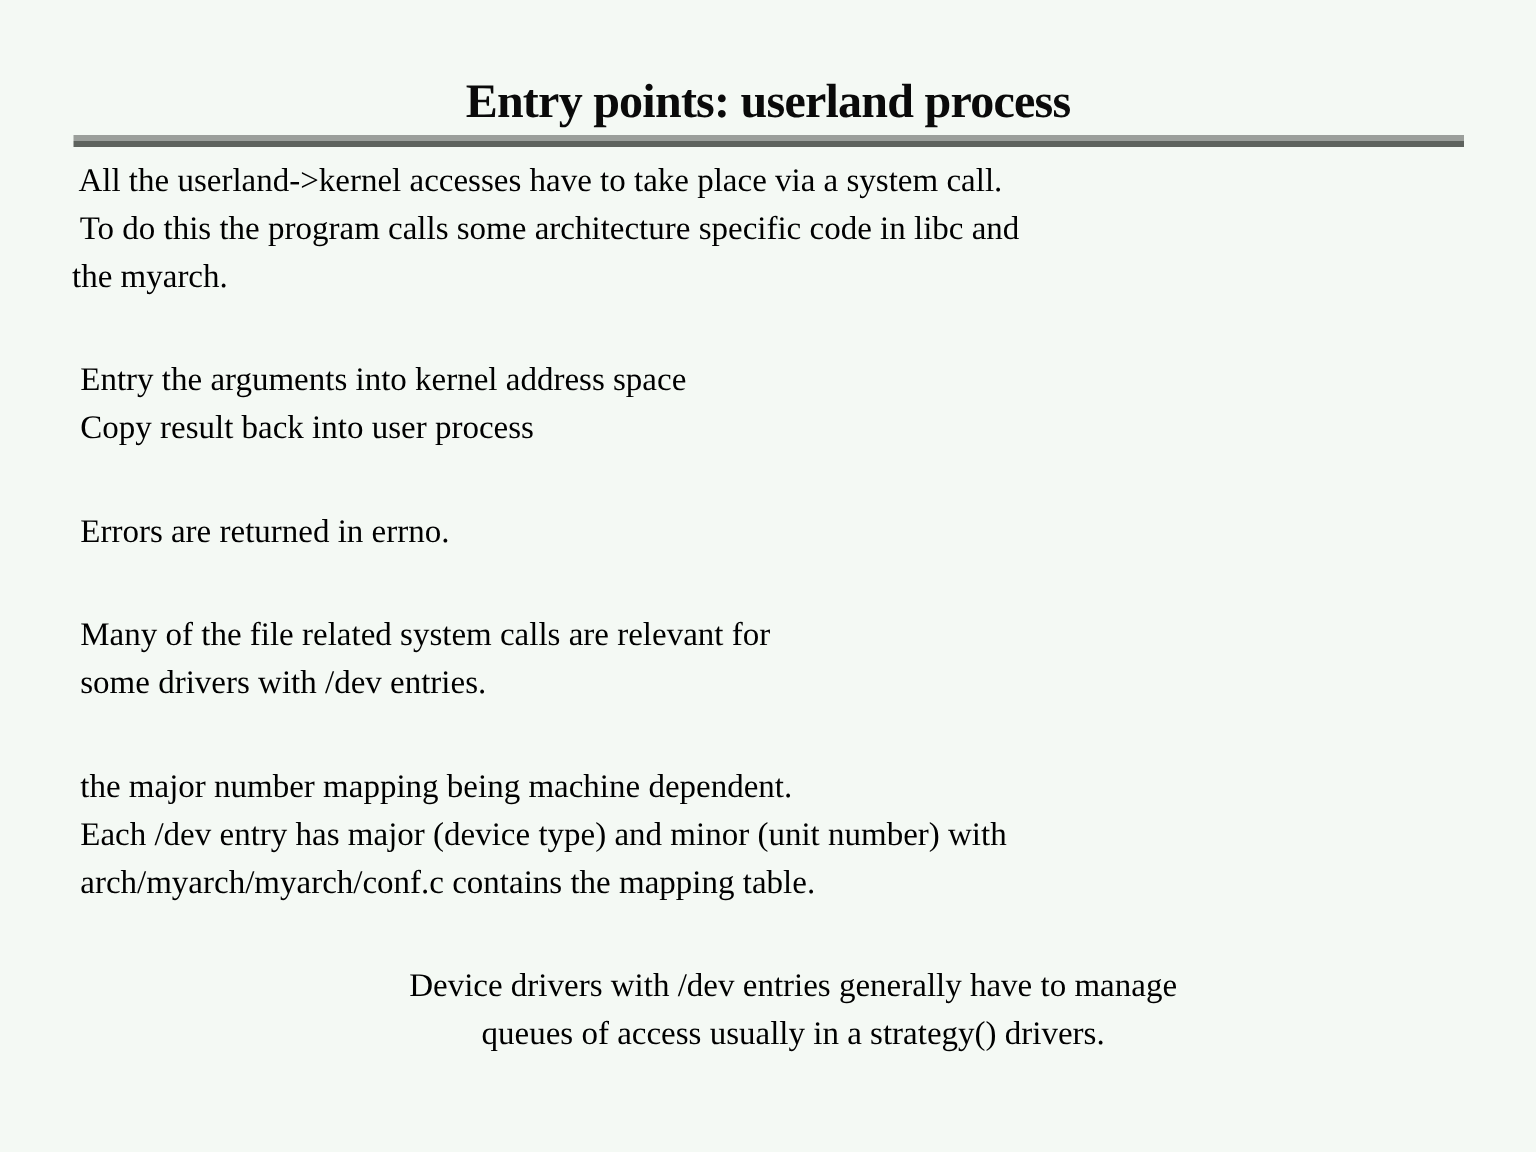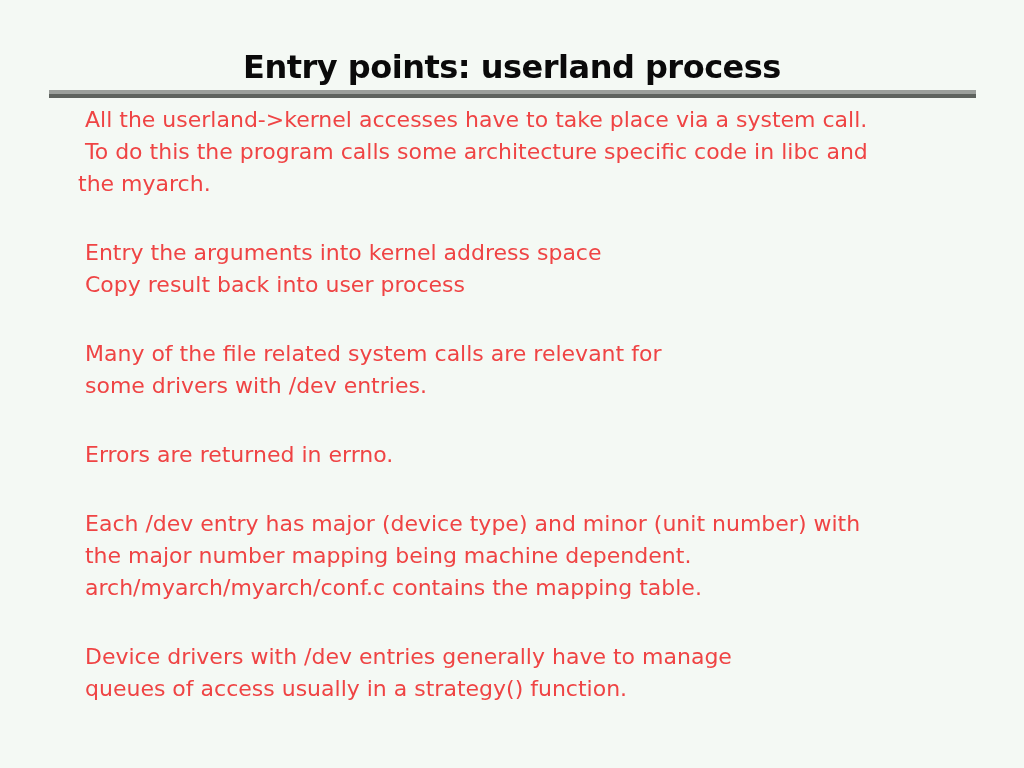--- a/index.html
+++ b/index.html
@@ -10,20 +10,21 @@
     width: 1024px;
     height: 768px;
     overflow: hidden;
     font-family: "DejaVu Sans", sans-serif;
   }
   .slide {
     width: 1024px;
     height: 768px;
     box-sizing: border-box;
     background: #f4f9f4;
+    font-family: Liberation Serif, serif;
   }
   .title {
     padding-top: 48px;
     text-align: center;
     font-size: 32px;
     line-height: 38px;
     font-weight: bold;
     letter-spacing: -0.5px;
     color: #0a0a0a;
   }
@@ -40,51 +41,52 @@
     padding-right: 20px;
     font-size: 22px;
     line-height: 32px;
     color: #0f0f0f;
   }
   .paragraph {
     margin: 0 0 37px 0;
   }
   .paragraph:last-child {
     margin-bottom: 0;
+    text-align: center;
   }
   .text-line {
     white-space: pre; 
   }
 </style>
 </head>
 <body>
 
 <div class="slide" style="background: rgb(244, 249, 244);">
   <div class="title">Entry points: userland process</div>
   <div class="divider" style="background: linear-gradient(rgb(155, 159, 155) 0px, rgb(155, 159, 155) 4px, rgb(94, 99, 94) 4px, rgb(94, 99, 94) 8px);"></div>
-  <div class="slide-body" style="color: #ef4444; margin-left: 30px;">
+  <div class="slide-body" style="color: #000000;">
       <div class="paragraph">
         <div class="text-line"> All the userland-&gt;kernel accesses have to take place via a system call.</div>
         <div class="text-line"> To do this the program calls some architecture specific code in libc and</div>
         <div class="text-line">the myarch.</div>
       </div>
       <div class="paragraph">
         <div class="text-line"> Entry the arguments into kernel address space</div>
         <div class="text-line"> Copy result back into user process</div>
       </div>
       <div class="paragraph">
+        <div class="text-line"> Errors are returned in errno.</div>
+      </div>
+      <div class="paragraph">
         <div class="text-line"> Many of the file related system calls are relevant for</div>
         <div class="text-line"> some drivers with /dev entries.</div>
       </div>
       <div class="paragraph">
-        <div class="text-line"> Errors are returned in errno.</div>
-      </div>
-      <div class="paragraph">
+        <div class="text-line"> the major number mapping being machine dependent.</div>
         <div class="text-line"> Each /dev entry has major (device type) and minor (unit number) with</div>
-        <div class="text-line"> the major number mapping being machine dependent.</div>
         <div class="text-line"> arch/myarch/myarch/conf.c contains the mapping table.</div>
       </div>
       <div class="paragraph">
         <div class="text-line"> Device drivers with /dev entries generally have to manage</div>
-        <div class="text-line"> queues of access usually in a strategy() function.</div>
+        <div class="text-line"> queues of access usually in a strategy() drivers.</div>
       </div>
     </div>
 </div>
 
 </body></html>

